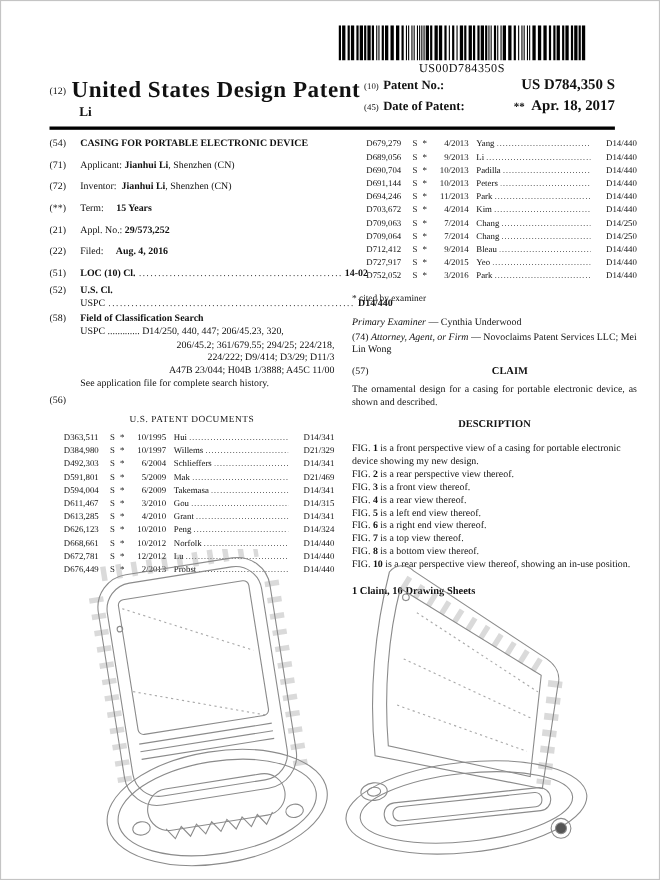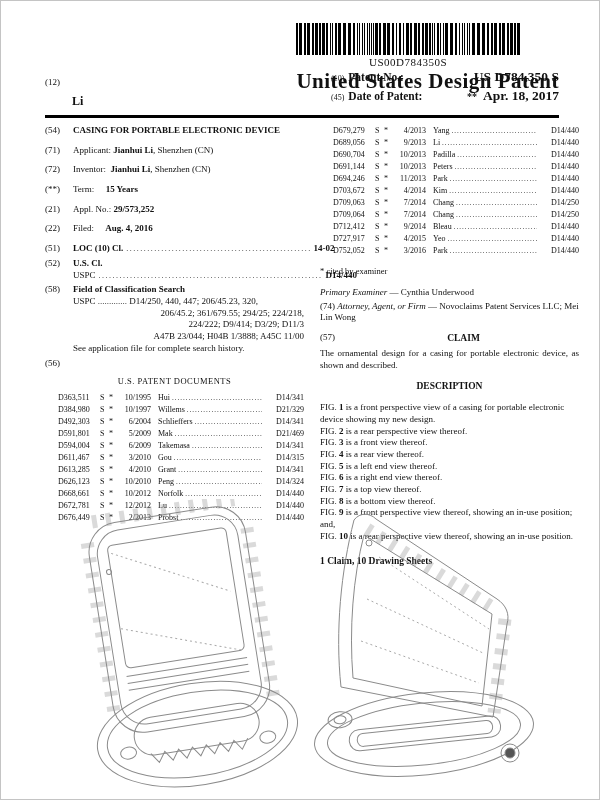--- a/index.html
+++ b/index.html
@@ -3,27 +3,27 @@
 <meta charset="utf-8">
 <style>
   html,body{margin:0;padding:0;background:#e9e9e9;}
   .page{
     position:relative; width:600px; height:800px; margin:0 auto;
     background:#fff; border:1px solid #c4c4c4; box-sizing:border-box;
     font-family:"Liberation Serif","DejaVu Serif",serif; color:#111;
     overflow:hidden;
   }
   
-  .barcode-wrap{position:absolute; top:22px; left:286px; width:242px; text-align:center;}
+  .barcode-wrap{position:absolute; top:22px; left:298px; width:242px; text-align:center;}
   .barcode{height:32px; display:flex; justify-content:center; align-items:stretch; overflow:hidden;}
   .barcode i{display:inline-block; height:100%; background:#000; flex:none;}
   .barcode-text{font-size:11px; letter-spacing:0.5px; margin-top:1px;}
   
   .header{position:absolute; top:68px; left:44px; right:40px;}
-  .title-row{display:flex; align-items:flex-start;justify-content:space-between;}
+  .title-row{display:flex; align-items:flex-start;}
   .kicker{font-size:9px; padding-top:8px; margin-right:5px;}
   .main-title{font-size:21px; font-weight:bold; letter-spacing:0.5px; white-space:nowrap;}
   .author{font-size:12px; font-weight:bold; margin-left:27px; margin-top:0px;}
   .hdr-right{position:absolute; top:0; right:0; width:228px;}
   .hdr-line{display:flex; align-items:baseline; margin-bottom:3px;}
   .hdr-kicker{font-size:8px; margin-right:4px;text-align:center;}
   .hdr-label{font-size:11.5px; font-weight:bold;}
   .hdr-value{flex:1; text-align:right; font-size:13.5px; font-weight:bold; white-space:nowrap;}
   .hdr-note{font-size:10px; font-weight:bold; margin-right:6px;}
   .rule{position:absolute; top:114px; left:44px; right:40px; border-top:3px solid #000;}
@@ -446,21 +446,20 @@
       <div class="desc-head">DESCRIPTION</div>
       <div>
           <p class="fig-line">FIG. <b>1</b> is a front perspective view of a casing for portable electronic device showing my new design.</p>
           <p class="fig-line">FIG. <b>2</b> is a rear perspective view thereof.</p>
           <p class="fig-line">FIG. <b>3</b> is a front view thereof.</p>
           <p class="fig-line">FIG. <b>4</b> is a rear view thereof.</p>
           <p class="fig-line">FIG. <b>5</b> is a left end view thereof.</p>
           <p class="fig-line">FIG. <b>6</b> is a right end view thereof.</p>
           <p class="fig-line">FIG. <b>7</b> is a top view thereof.</p>
           <p class="fig-line">FIG. <b>8</b> is a bottom view thereof.</p>
-          <p class="fig-line">FIG. <b>9</b> is a front perspective view thereof, showing an in-use position; and,</p>
           <p class="fig-line">FIG. <b>10</b> is a rear perspective view thereof, showing an in-use position.</p>
         </div>
       <div class="footer-line">1 Claim, 10 Drawing Sheets</div>
     </div>
   </div>
 
   <svg class="fig fig-front" width="248" height="298" viewBox="0 0 248 298">
     <g fill="none" stroke="#8b8b8b" stroke-width="1" transform="rotate(-9 124 150)">
       <path d="M52,10 H196" stroke-width="13" stroke-dasharray="5 9" opacity="0.32"></path>
       <path d="M44,30 V210" stroke-width="13" stroke-dasharray="5 10" opacity="0.32"></path>

